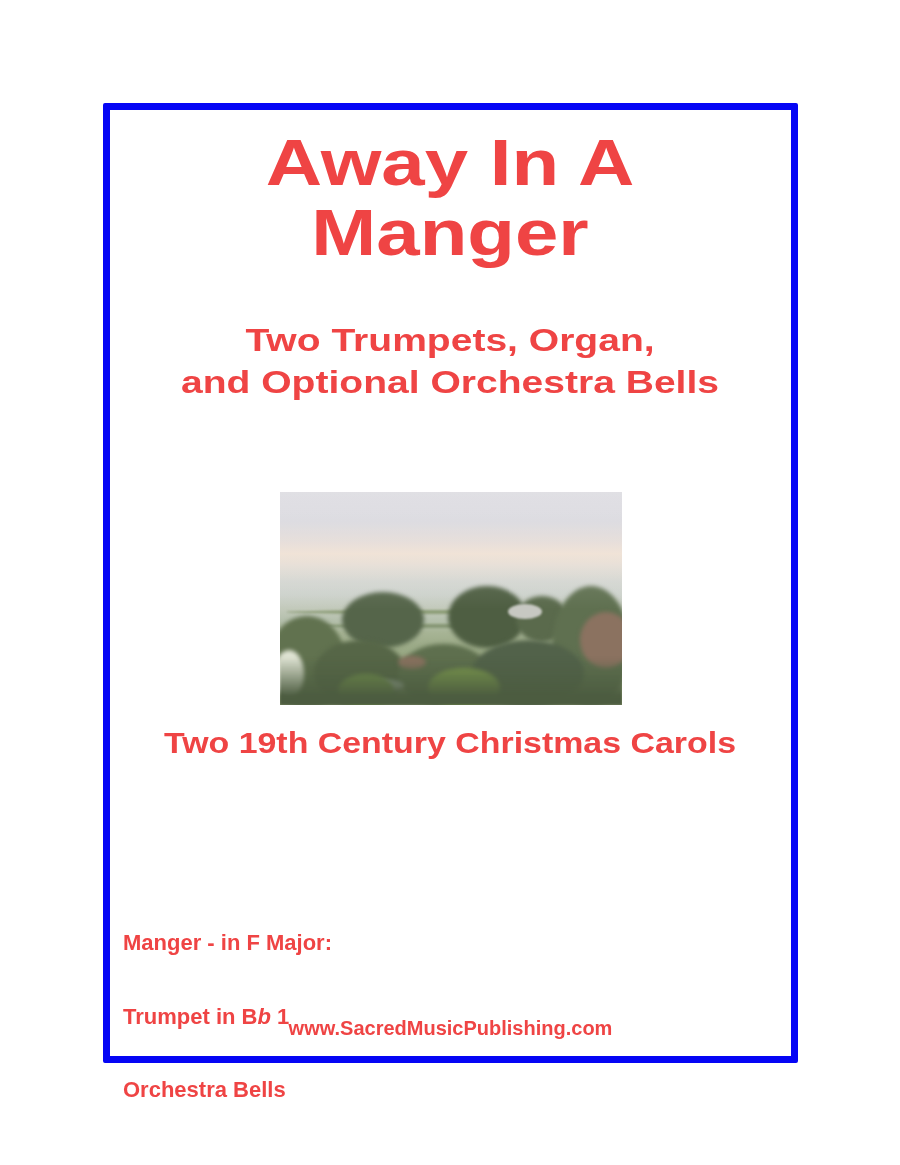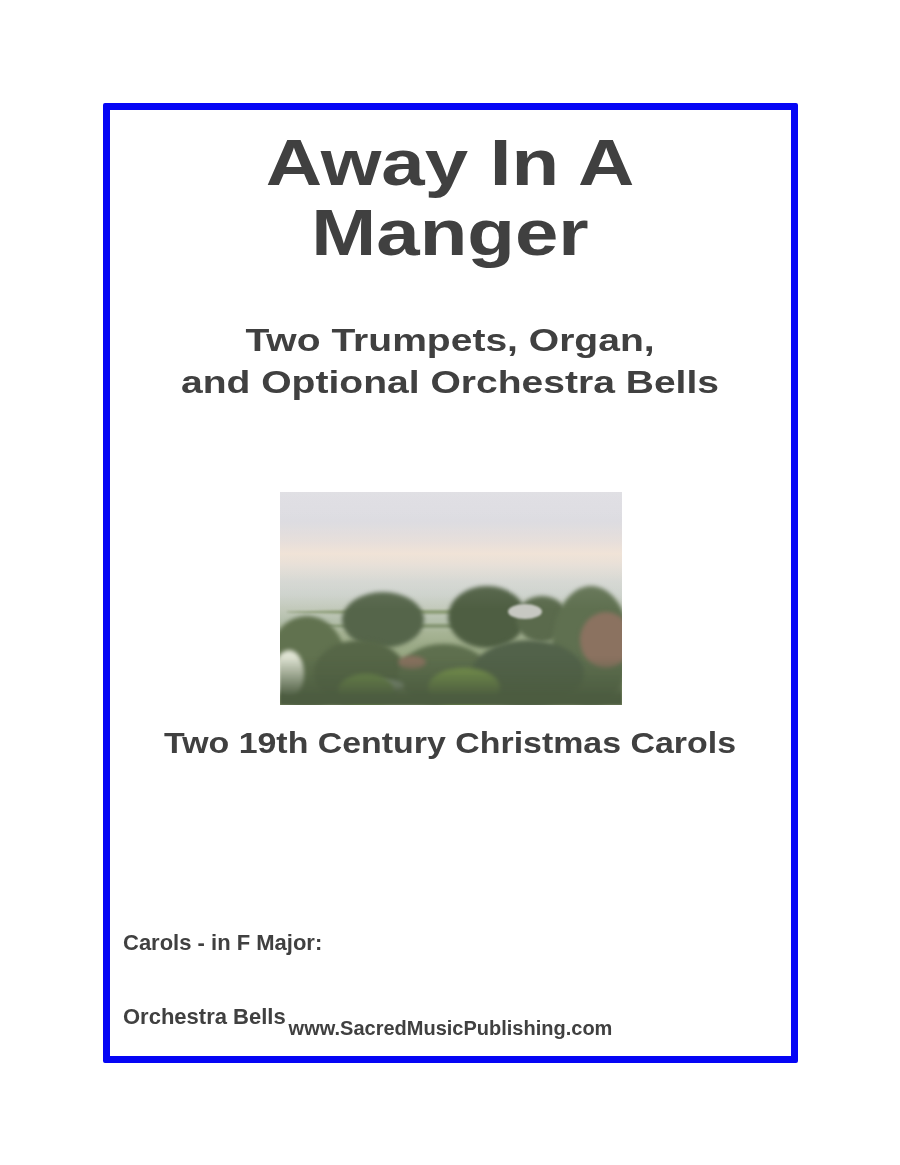--- a/index.html
+++ b/index.html
@@ -3,21 +3,21 @@
 <meta charset="utf-8">
 <style>
   html,body{margin:0;padding:0;}
   body{background:#ffffff;}
   .canvas{
     position:relative;
     width:900px;height:1143px;
     background:#ffffff;
     overflow:hidden;
     font-family:"Liberation Sans","DejaVu Sans",sans-serif;
-    color:#404040;
+    color:#ef4444;
     text-decoration:underline;
   }
   .frame{
     position:absolute;
     left:103px;top:103px;
     width:695px;height:960px;
     box-sizing:border-box;
     border:7px solid var(--border-color,#0505f5);
     border-radius:2px;
     background:transparent;
@@ -141,20 +141,21 @@
     <i class="blossom"></i>
     <i class="bush1"></i>
     <i class="bush2"></i>
     <div class="treeline"></div>
     <div class="haze"></div>
   </div>
 
   <div class="caption">Two 19th Century Christmas Carols</div>
 
   <div class="parts">
-    <div>Carols - in F Major:</div>
+    <div>Manger - in F Major:</div>
+    <div><span>Trumpet in B</span><span class="flat">b</span><span> 1</span></div>
     <div><span>Orchestra Bells</span><span class="flat"></span><span></span></div>
     
   </div>
 
   <div class="website">www.SacredMusicPublishing.com</div>
 
 </div>
 
 </body></html>

